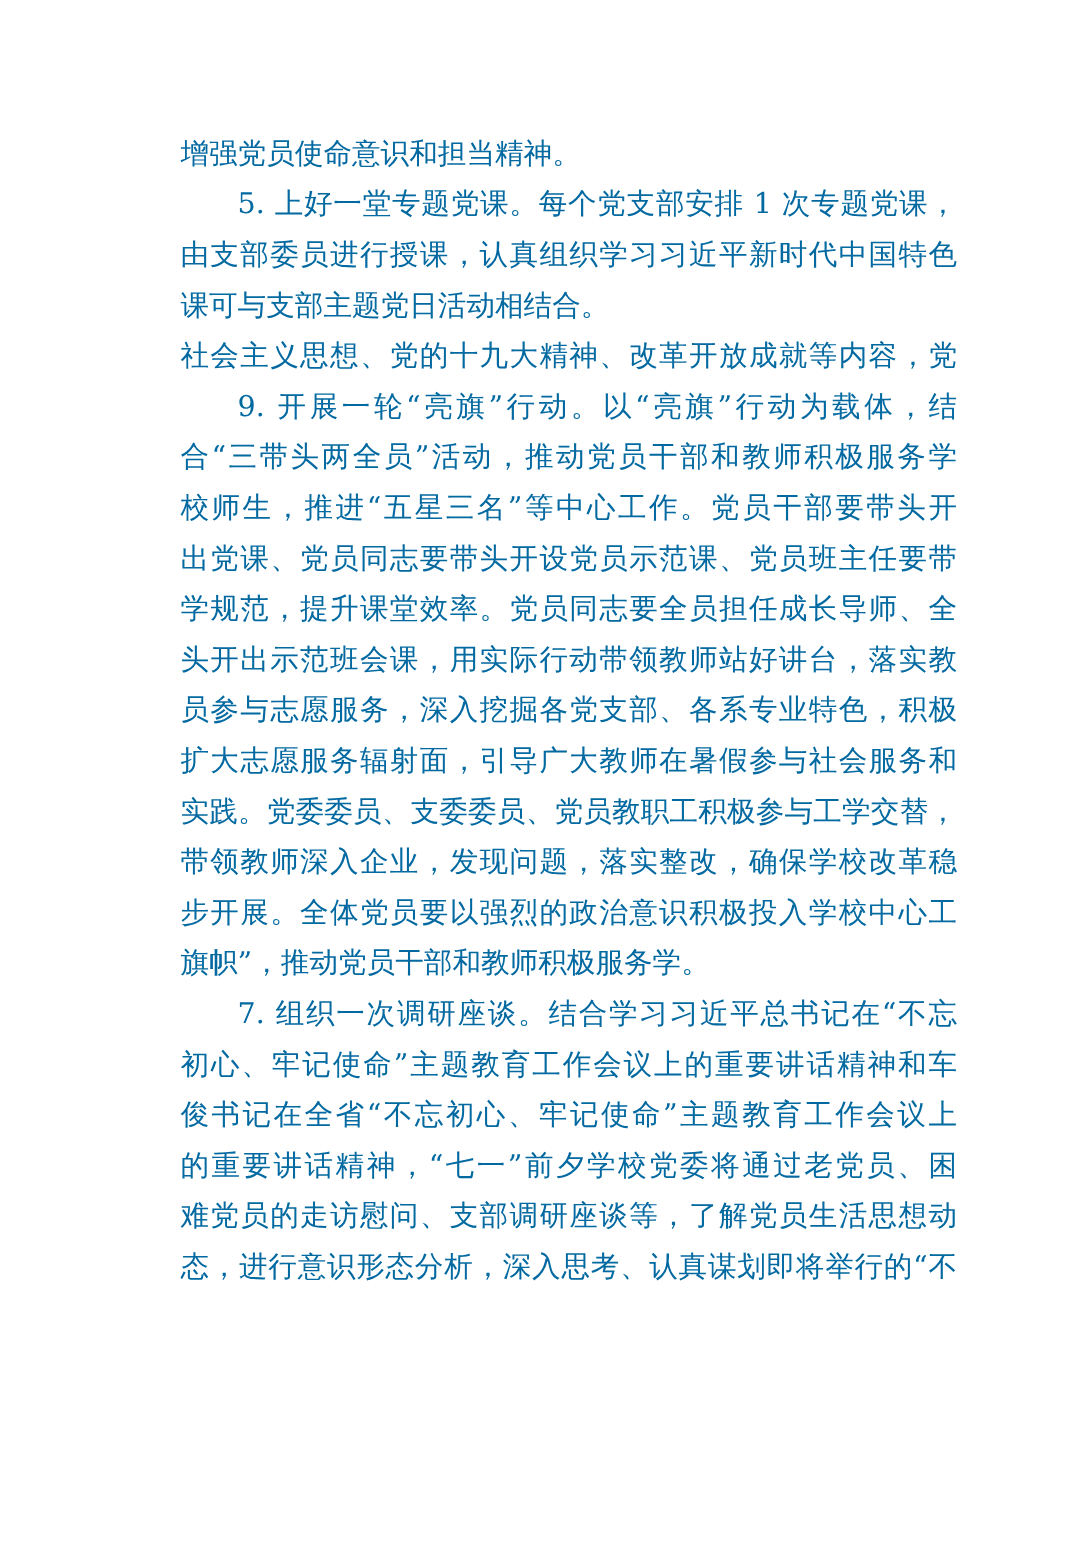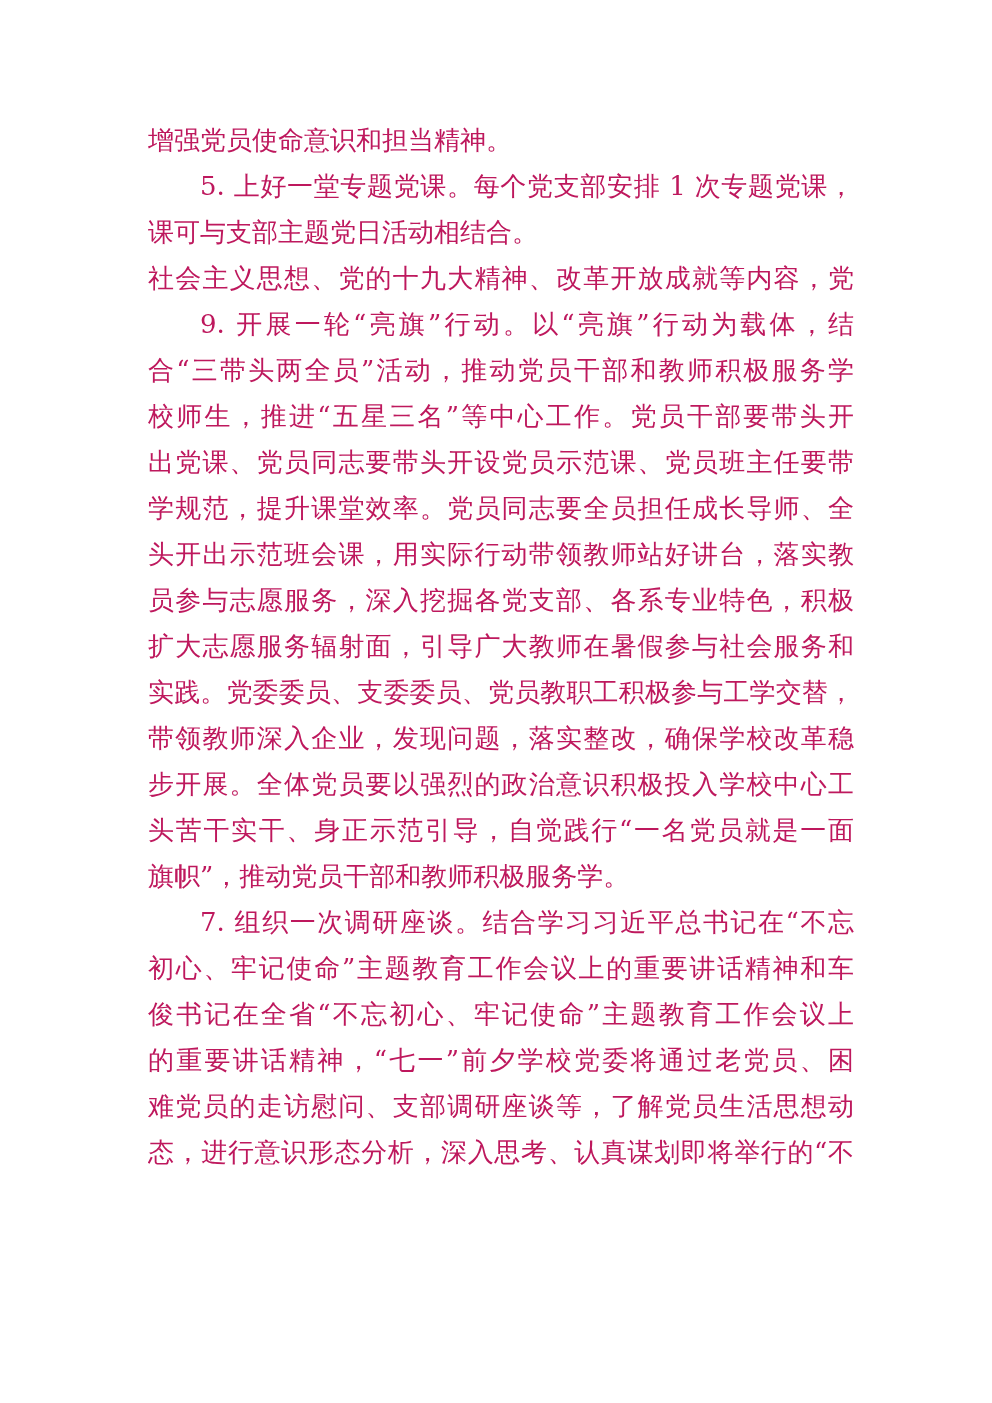--- a/index.html
+++ b/index.html
@@ -45,42 +45,42 @@
   }
   .line.last {
     text-align-last: left;
     -moz-text-align-last: left;
   }
 </style>
 </head>
 <body style="background: rgb(255, 255, 255);">
 
 <div class="page">
-  <div class="text-block" style="color: #be185d;">
+  <div class="text-block" style="color: #0369a1; margin-left: 16px;">
       <div class="paragraph">
         <div class="line last">增强党员使命意识和担当精神。</div>
       </div>
       <div class="paragraph">
         <div class="line indent">5. 上好一堂专题党课。每个党支部安排 1 次专题党课，</div>
+        <div class="line">由支部委员进行授课，认真组织学习习近平新时代中国特色</div>
         <div class="line last">课可与支部主题党日活动相结合。</div>
         <div class="line">社会主义思想、党的十九大精神、改革开放成就等内容，党</div>
       </div>
       <div class="paragraph">
         <div class="line indent">9. 开展一轮“亮旗”行动。以“亮旗”行动为载体，结</div>
         <div class="line">合“三带头两全员”活动，推动党员干部和教师积极服务学</div>
         <div class="line">校师生，推进“五星三名”等中心工作。党员干部要带头开</div>
         <div class="line">出党课、党员同志要带头开设党员示范课、党员班主任要带</div>
         <div class="line">学规范，提升课堂效率。党员同志要全员担任成长导师、全</div>
         <div class="line">头开出示范班会课，用实际行动带领教师站好讲台，落实教</div>
         <div class="line">员参与志愿服务，深入挖掘各党支部、各系专业特色，积极</div>
         <div class="line">扩大志愿服务辐射面，引导广大教师在暑假参与社会服务和</div>
         <div class="line">实践。党委委员、支委委员、党员教职工积极参与工学交替，</div>
         <div class="line">带领教师深入企业，发现问题，落实整改，确保学校改革稳</div>
         <div class="line">步开展。全体党员要以强烈的政治意识积极投入学校中心工</div>
-        <div class="line">头苦干实干、身正示范引导，自觉践行“一名党员就是一面</div>
         <div class="line last">旗帜”，推动党员干部和教师积极服务学。</div>
       </div>
       <div class="paragraph">
         <div class="line indent">7. 组织一次调研座谈。结合学习习近平总书记在“不忘</div>
         <div class="line">初心、牢记使命”主题教育工作会议上的重要讲话精神和车</div>
         <div class="line">俊书记在全省“不忘初心、牢记使命”主题教育工作会议上</div>
         <div class="line">的重要讲话精神，“七一”前夕学校党委将通过老党员、困</div>
         <div class="line">难党员的走访慰问、支部调研座谈等，了解党员生活思想动</div>
         <div class="line">态，进行意识形态分析，深入思考、认真谋划即将举行的“不</div>
       </div>

